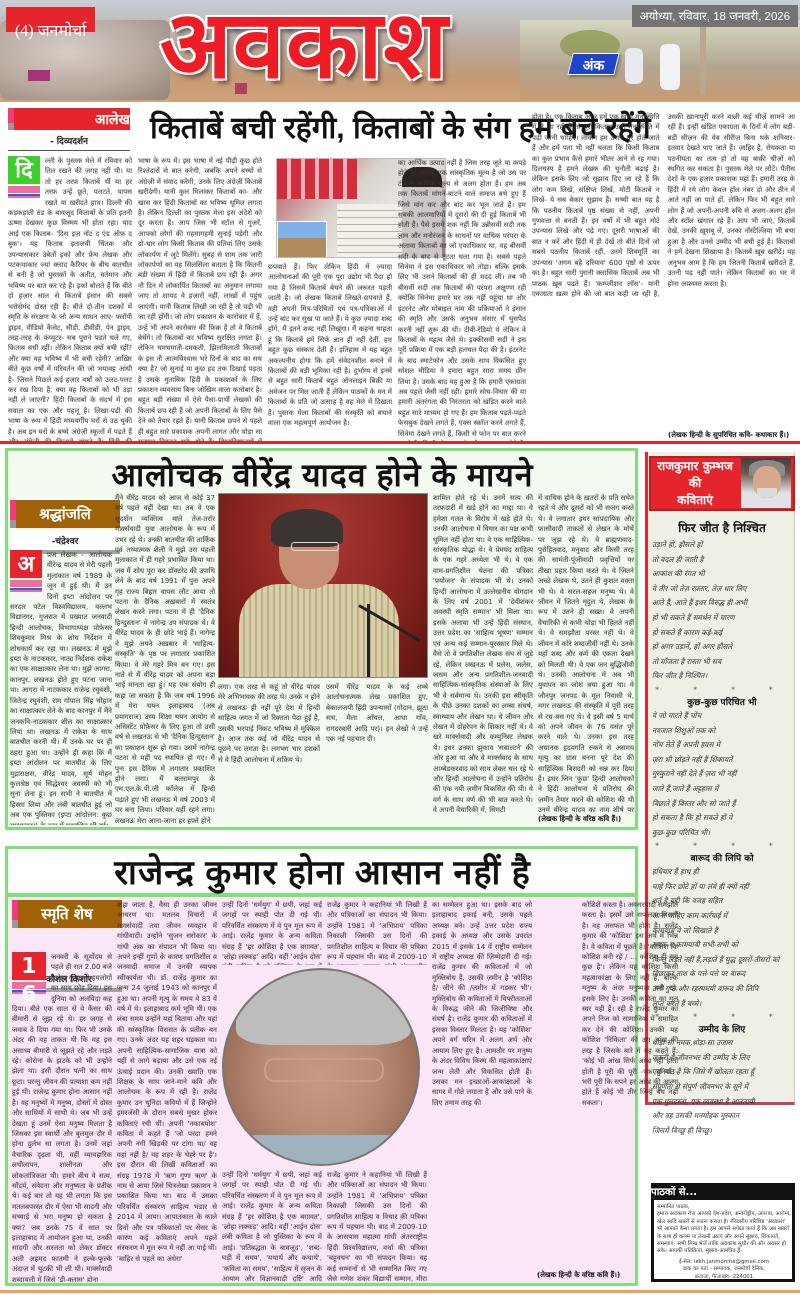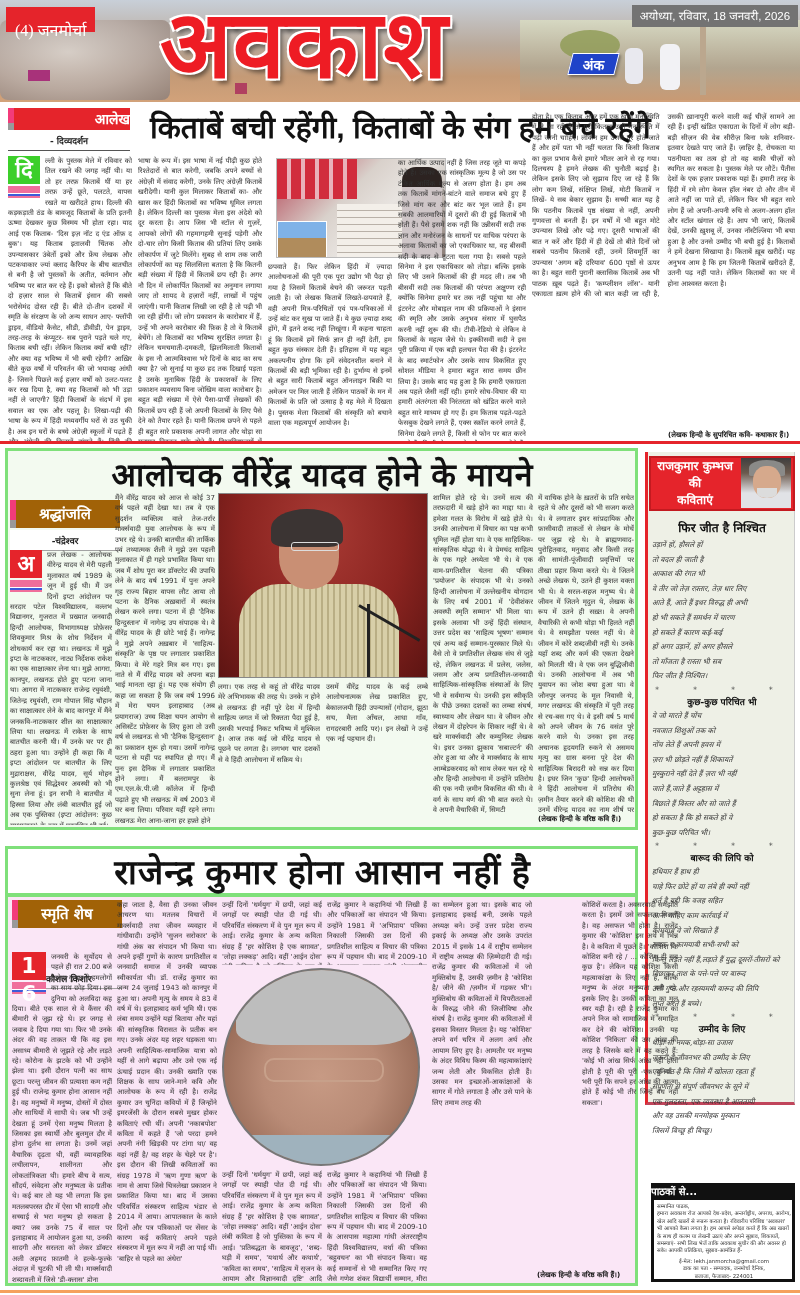--- a/index.html
+++ b/index.html
@@ -64,21 +64,21 @@
 
   
   .sec2-box { left: 5px; top: 448px; width: 633px; height: 382px; background: #f3faf0; border: 3px solid #7fe07a; }
   .headline2 { left: 15px; top: 455px; width: 615px; text-align: center; font-family: "Liberation Sans", sans-serif;
     font-weight: bold; font-size: 32px; line-height: 40px; color: #111; letter-spacing: 1px; }
   .tag-label { width: 110px; height: 28px; background: #a16207; color: #fff; text-align: center;
     font-size: 15px; line-height: 28px; font-weight: bold; }
   .tag-label::before { content: ""; position: absolute; left: 0; top: 0; width: 6px; height: 28px;
     background: linear-gradient(180deg, #f33b7a 0 70%, #999 70% 100%); }
   .tag-author { width: 110px; text-align: center; font-size: 9px; font-weight: bold; padding: 4px 0 3px 0;
-    border-bottom: 1px solid #a3a3a3; background: #fff; }
+    border-bottom: 4px solid #a3a3a3; background: #fff; }
 
   .photo3 { left: 218px; top: 493px; width: 210px; height: 185px; overflow: hidden;
     background: radial-gradient(ellipse at 50% 20%, #a83a34 0%, #8b2420 55%, #5c1412 100%); border: 1px solid #888; }
   .photo3 .body { left: 20px; top: 90px; width: 160px; height: 95px; border-radius: 40px 40px 0 0;
     background: repeating-linear-gradient(90deg, #d8cfa8 0 4px, #b9ae84 4px 6px); }
   .photo3 .head { left: 60px; top: 25px; width: 60px; height: 70px; border-radius: 40% 40% 45% 45%; background: #c98f74; }
   .photo3 .hair { left: 52px; top: 15px; width: 72px; height: 38px; border-radius: 50% 50% 20% 20%; background: #3b3433; }
   .photo3 .glasses { left: 72px; top: 48px; width: 48px; height: 9px; border: 1px solid #ddd; border-radius: 3px; }
   .photo3 .mic { left: 140px; top: 110px; width: 70px; height: 3px; background: #222; transform: rotate(30deg); transform-origin: left; }
   .photo3 .stand { left: 148px; top: 110px; width: 3px; height: 80px; background: #222; }

